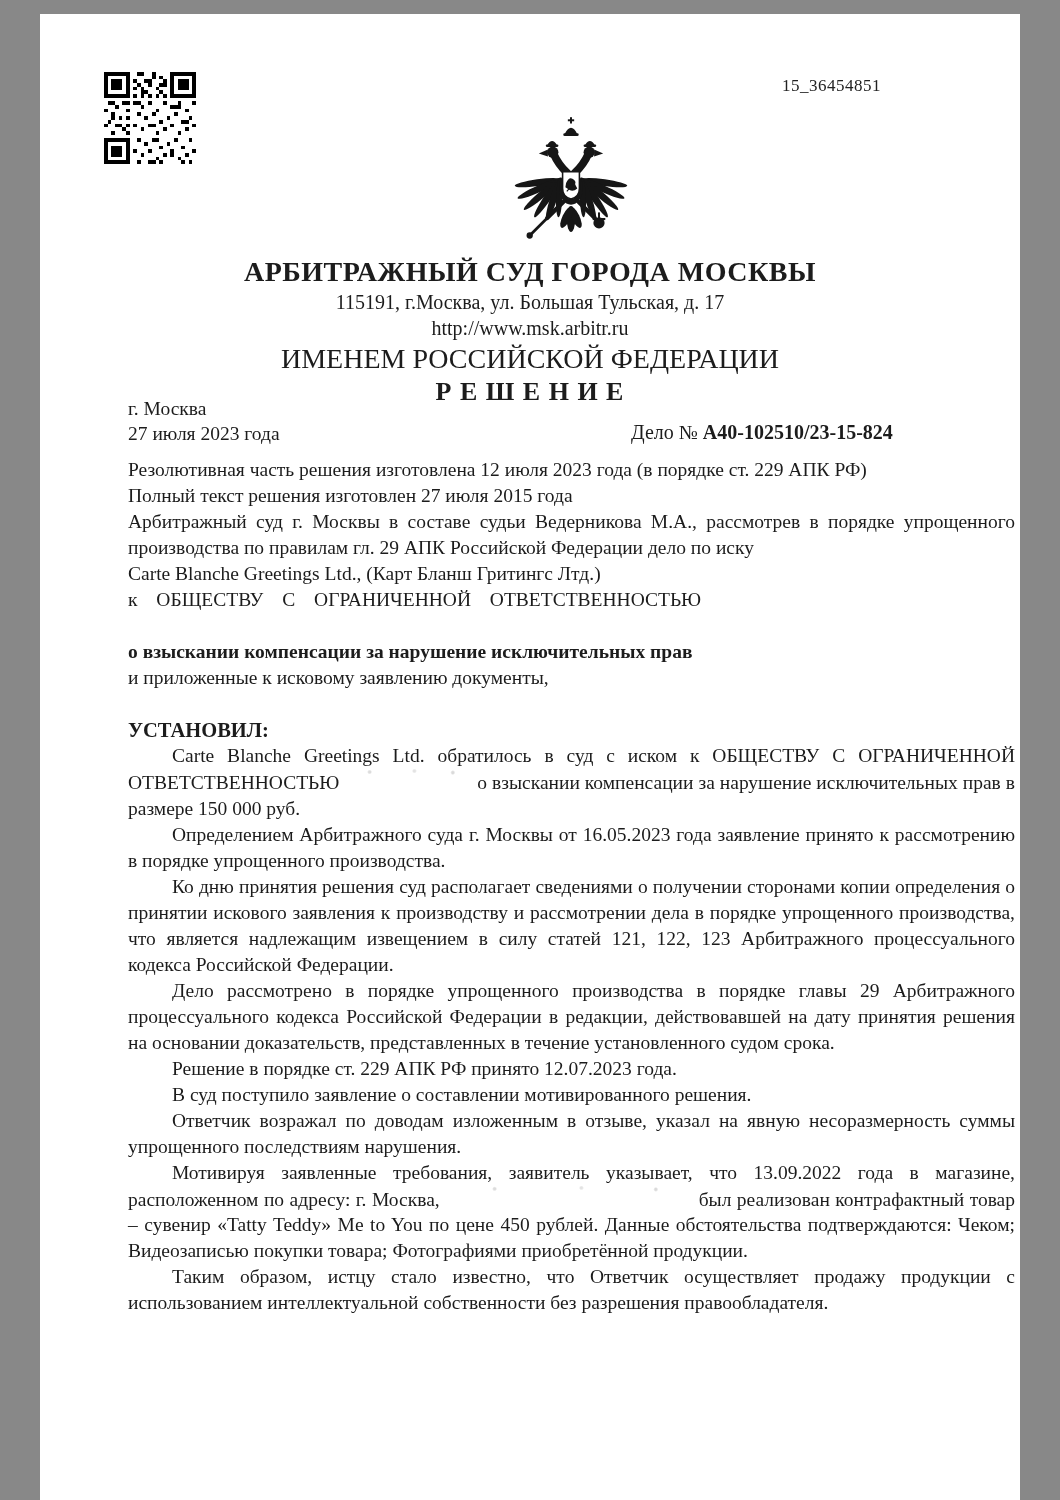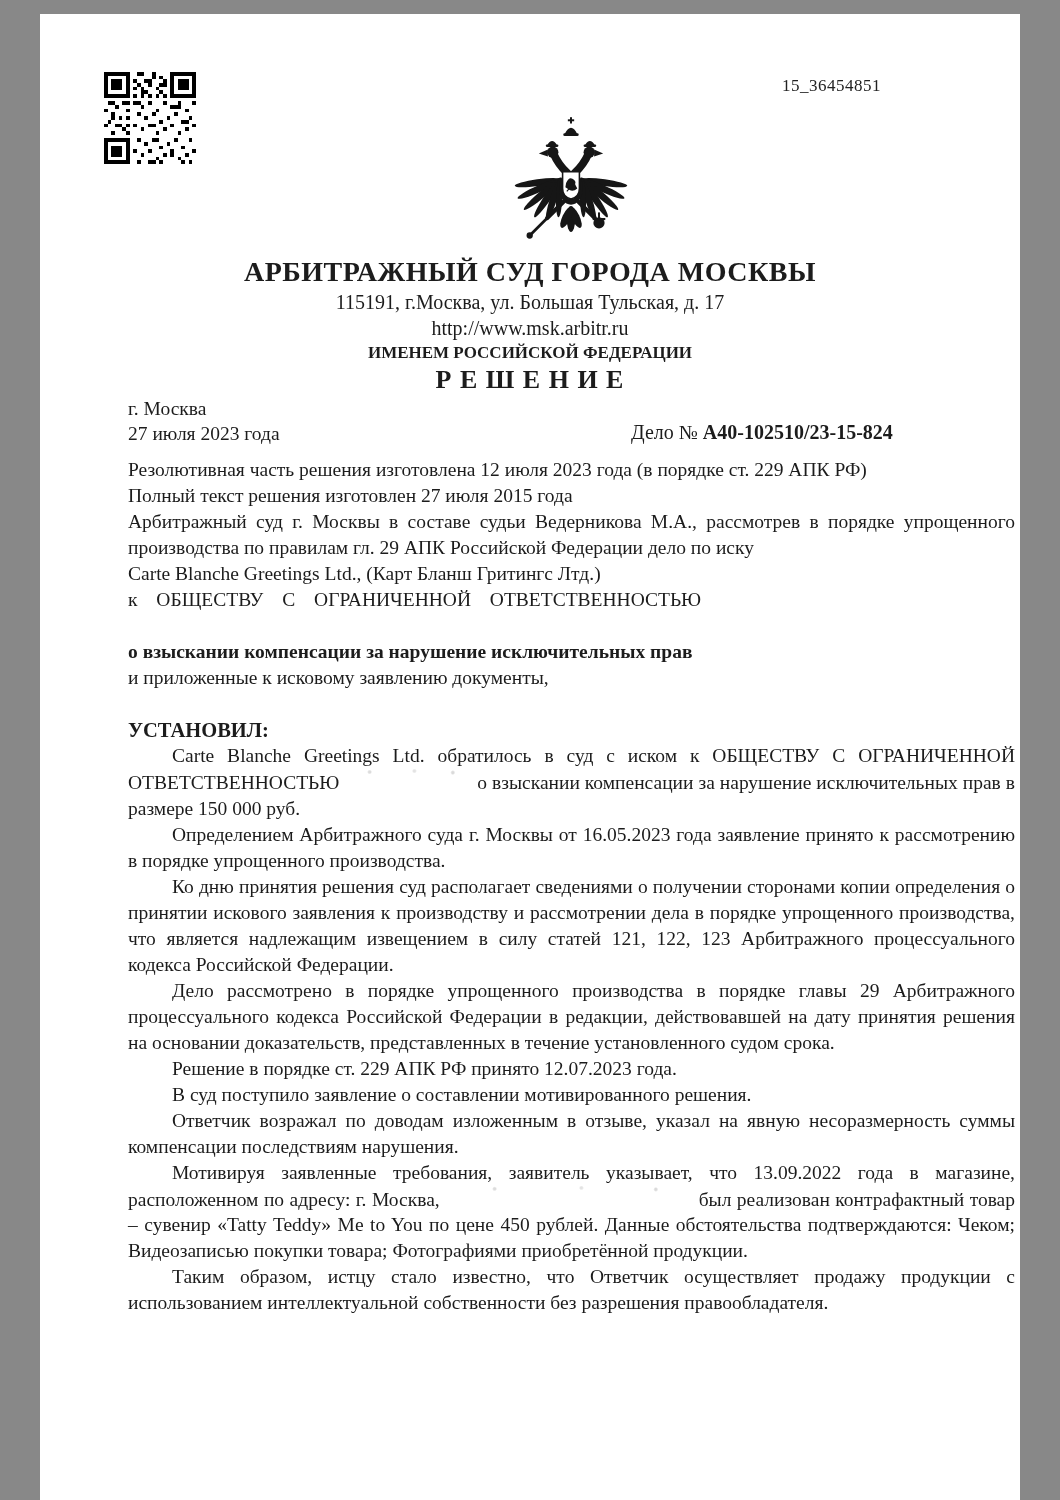--- a/index.html
+++ b/index.html
@@ -14,21 +14,21 @@
   }
   
   .qr{position:absolute;left:64px;top:58px;width:92px;height:92px;}
   .doc-number{position:absolute;left:742px;top:62px;font-size:17px;letter-spacing:.5px;color:#222;}
   .eagle{position:absolute;left:461px;top:98px;width:140px;height:142px;}
   
   .hdr{position:absolute;left:0;top:242px;width:100%;text-align:center;}
   .hdr .court{font-size:28px;font-weight:bold;letter-spacing:.5px;margin-bottom:3px;}
   .hdr .addr{font-size:20px;margin-bottom:3px;}
   .hdr .site{font-size:20px;margin-bottom:3px;}
-  .hdr .inname{font-size:17px;font-weight:bold;margin-bottom:2px;}
+  .hdr .inname{font-size:28px;font-weight:normal;margin-bottom:2px;}
   .hdr .rtitle{font-size:26px;font-weight:bold;letter-spacing:1px;}
   
   .city{position:absolute;left:88px;top:384px;font-size:19.5px;}
   .date{position:absolute;left:88px;top:409px;font-size:19.5px;}
   .case{position:absolute;left:591px;top:407px;font-size:20px;}
   .case b{font-weight:bold;}
   
   .body{
     position:absolute;left:88px;top:443px;width:887px;
     font-size:19.5px;line-height:26px;text-align:justify;
@@ -165,18 +165,18 @@
     <p class="bold">о взыскании компенсации за нарушение исключительных прав</p>
     <p>и приложенные к исковому заявлению документы,</p>
     <div class="blank"></div>
     <p class="center-head">УСТАНОВИЛ:</p>
     <p class="para"><span>Carte Blanche Greetings Ltd. обратилось в суд с иском к ОБЩЕСТВУ С ОГРАНИЧЕННОЙ ОТВЕТСТВЕННОСТЬЮ</span> <span class="redact-gap gap-sm"></span> <span>о взыскании компенсации за нарушение исключительных прав в размере 150 000 руб.</span></p>
     <p class="para">Определением Арбитражного суда г. Москвы от 16.05.2023 года заявление принято к рассмотрению в порядке упрощенного производства.</p>
     <p class="para">Ко дню принятия решения суд располагает сведениями о получении сторонами копии определения о принятии искового заявления к производству и рассмотрении дела в порядке упрощенного производства, что является надлежащим извещением в силу статей 121, 122, 123 Арбитражного процессуального кодекса Российской Федерации.</p>
     <p class="para">Дело рассмотрено в порядке упрощенного производства в порядке главы 29 Арбитражного процессуального кодекса Российской Федерации в редакции, действовавшей на дату принятия решения на основании доказательств, представленных в течение установленного судом срока.</p>
     <p class="para">Решение в порядке ст. 229 АПК РФ принято 12.07.2023 года.</p>
     <p class="para">В суд поступило заявление о составлении мотивированного решения.</p>
-    <p class="para">Ответчик возражал по доводам изложенным в отзыве, указал на явную несоразмерность суммы компенсации последствиям нарушения.</p>
+    <p class="para">Ответчик возражал по доводам изложенным в отзыве, указал на явную несоразмерность суммы упрощенного последствиям нарушения.</p>
     <p class="para"><span>Мотивируя заявленные требования, заявитель указывает, что 13.09.2022 года в магазине, расположенном по адресу: г. Москва,</span> <span class="redact-gap gap-lg"></span> <span>был реализован контрафактный товар – сувенир «Tatty Teddy» Me to You по цене 450 рублей. Данные обстоятельства подтверждаются: Чеком; Видеозаписью покупки товара; Фотографиями приобретённой продукции.</span></p>
     <p class="para">Таким образом, истцу стало известно, что Ответчик осуществляет продажу продукции с использованием интеллектуальной собственности без разрешения правообладателя.</p>
   </div>
 
 </div>
 
 </body></html>

